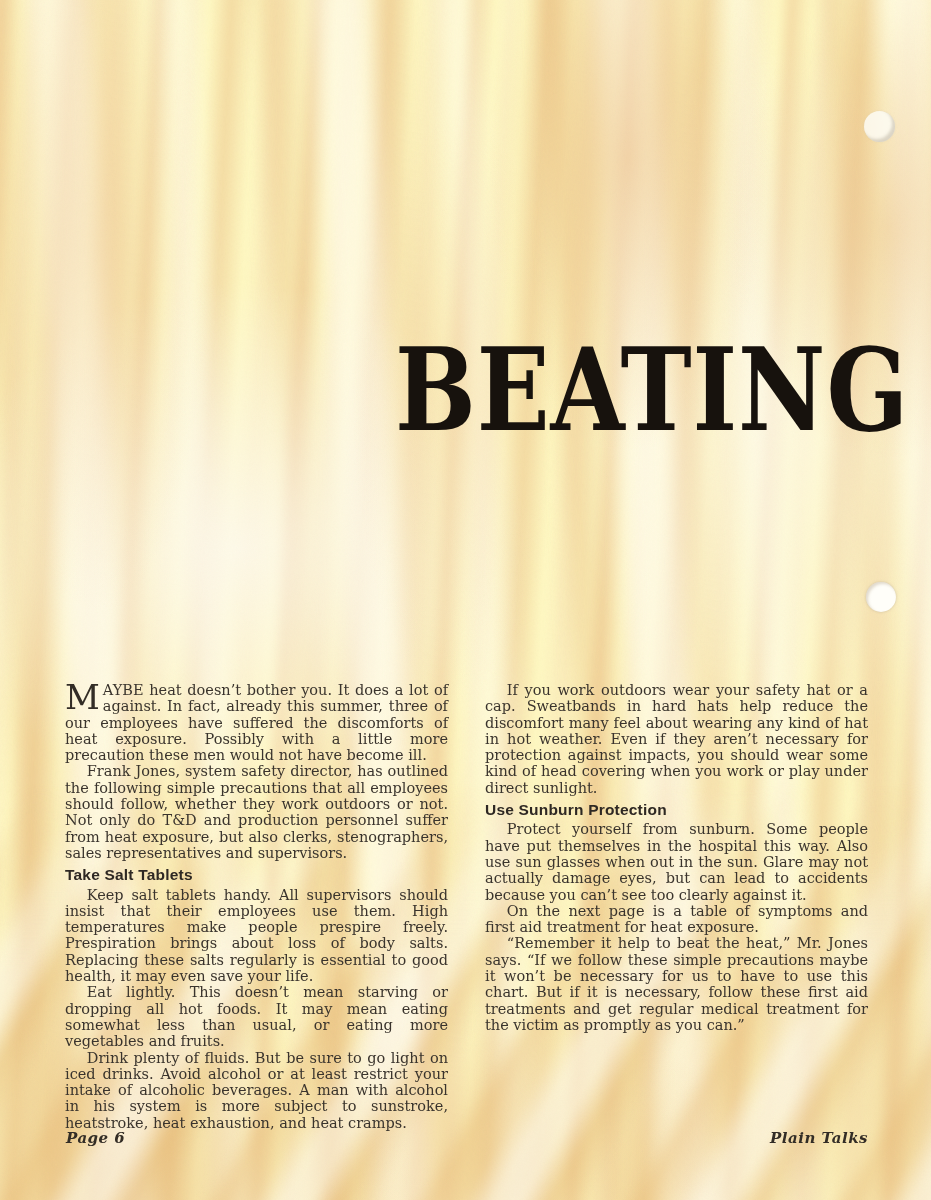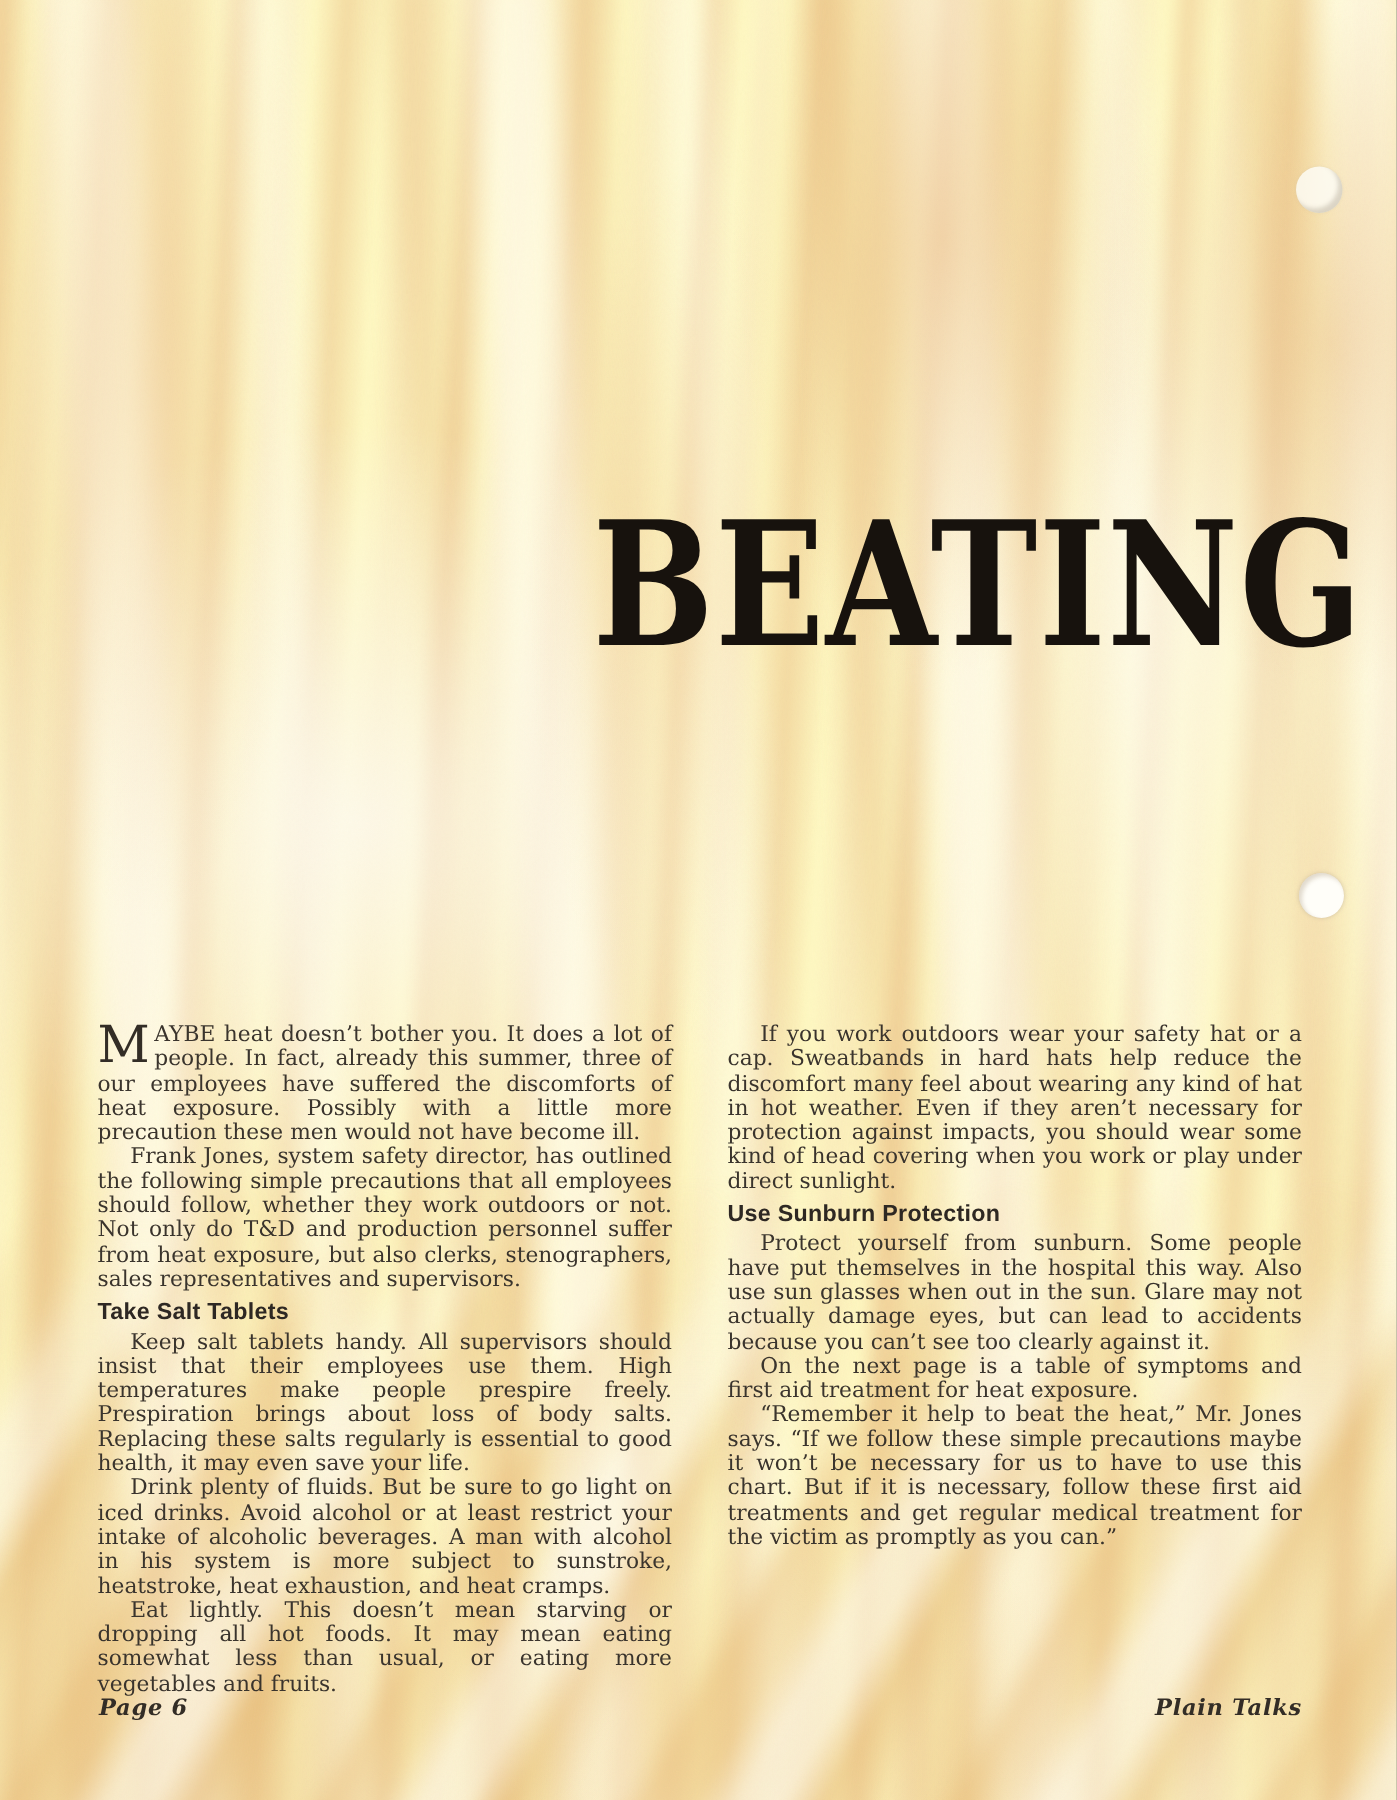--- a/index.html
+++ b/index.html
@@ -123,26 +123,26 @@
 
   <div class="hole hole-top"></div>
   <div class="hole hole-mid"></div>
 
   <svg class="headline-svg" width="525" height="118">
     <text x="2" y="99" font-size="115" textLength="514" lengthAdjust="spacingAndGlyphs">BEATING</text>
   </svg>
 
   <div class="columns">
     <div class="col">
-      <p><span class="dropcap">M</span><span>AYBE heat doesn’t bother you.  It does a lot of people.  In fact, already this summer, three of our employees have suffered the discomforts of heat exposure.  Possibly with a little more precaution these men would not have become ill.</span></p>
+      <p><span class="dropcap">M</span><span>AYBE heat doesn’t bother you.  It does a lot of against.  In fact, already this summer, three of our employees have suffered the discomforts of heat exposure.  Possibly with a little more precaution these men would not have become ill.</span></p>
       <p class="indent">Frank Jones, system safety director, has outlined the following simple precautions that all employees should follow, whether they work outdoors or not.  Not only do T&amp;D and production personnel suffer from heat exposure, but also clerks, stenographers, sales representatives and supervisors.</p>
       <h3>Take Salt Tablets</h3>
       <p class="indent">Keep salt tablets handy.  All supervisors should insist that their employees use them.  High temperatures make people prespire freely.  Prespiration brings about loss of body salts.  Replacing these salts regularly is essential to good health, it may even save your life.</p>
+      <p class="indent">Eat lightly.  This doesn’t mean starving or dropping all hot foods.  It may mean eating somewhat less than usual, or eating more vegetables and fruits.</p>
       <p class="indent">Drink plenty of fluids.  But be sure to go light on iced drinks.  Avoid alcohol or at least restrict your intake of alcoholic beverages.  A man with alcohol in his system is more subject to sunstroke, heatstroke, heat exhaustion, and heat cramps.</p>
-      <p class="indent">Eat lightly.  This doesn’t mean starving or dropping all hot foods.  It may mean eating somewhat less than usual, or eating more vegetables and fruits.</p>
     </div>
     <div class="col">
       <p class="indent">If you work outdoors wear your safety hat or a cap.  Sweatbands in hard hats help reduce the discomfort many feel about wearing any kind of hat in hot weather.  Even if they aren’t necessary for protection against impacts, you should wear some kind of head covering when you work or play under direct sunlight.</p>
       <h3>Use Sunburn Protection</h3>
       <p class="indent">Protect yourself from sunburn.  Some people have put themselves in the hospital this way.  Also use sun glasses when out in the sun.  Glare may not actually damage eyes, but can lead to accidents because you can’t see too clearly against it.</p>
       <p class="indent">On the next page is a table of symptoms and first aid treatment for heat exposure.</p>
       <p class="indent">“Remember it help to beat the heat,” Mr. Jones says.  “If we follow these simple precautions maybe it won’t be necessary for us to have to use this chart.  But if it is necessary, follow these first aid treatments and get regular medical treatment for the victim as promptly as you can.”</p>
     </div>
   </div>
 

